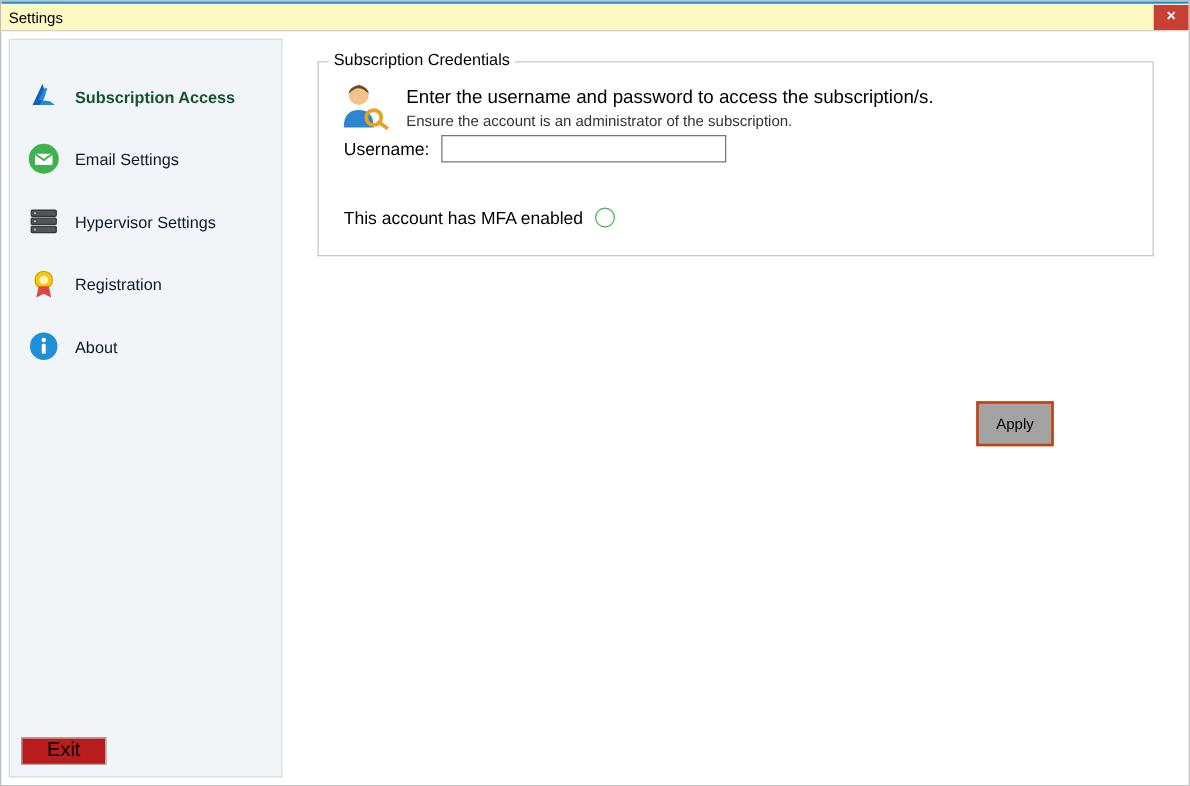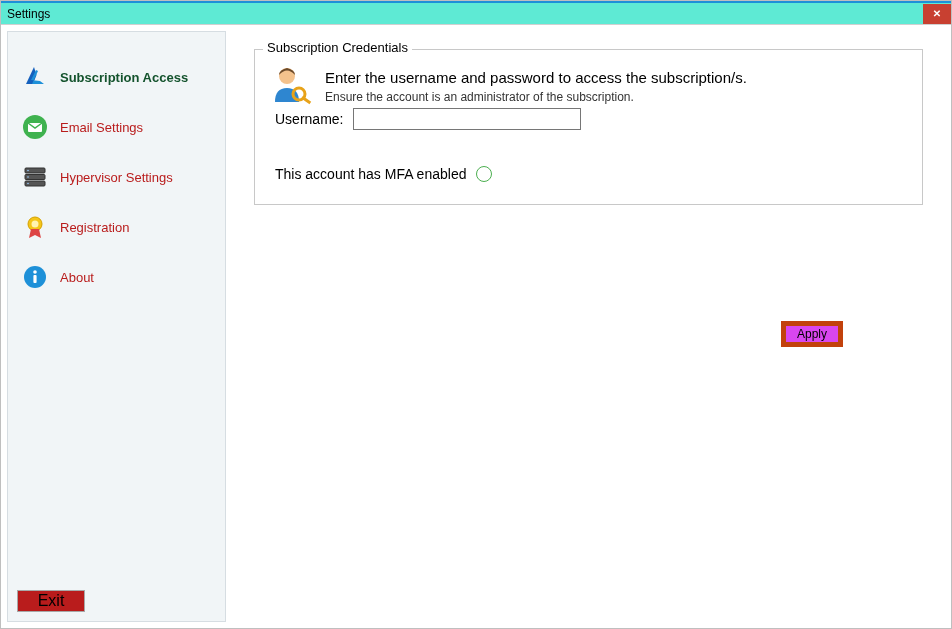--- a/index.html
+++ b/index.html
@@ -13,21 +13,21 @@
       border: 1px solid #bfbfbf;
     }
     .titlebar {
       height: 24px;
       border-top: 2px solid #1e90d8;
       border-bottom: 1px solid #d0d0d0;
       display: flex;
       align-items: center;
       justify-content: space-between;
       padding-left: 6px;
-      background: #5eead4;
+      background: #fef9c3;
     }
     .titlebar-title {
       font-size: 12px;
       color: #000;
     }
     .close-btn {
       width: 28px;
       height: 20px;
       background: #c84031;
       color: #fff;
@@ -55,21 +55,21 @@
     }
     .sidebar-items {
       padding: 20px 8px 8px 8px;
     }
     .sidebar-item {
       display: flex;
       align-items: center;
       gap: 12px;
       padding: 12px 6px;
       cursor: pointer;
-      color: #b91c1c;
+      color: #0f172a;
       font-size: 13px;
     }
     .sidebar-item.selected {
       font-weight: 700;
       color: #14532d;
     }
     .sidebar-icon {
       width: 26px;
       height: 26px;
       display: flex;
@@ -169,23 +169,23 @@
       height: 16px;
       border: 1.5px solid #4caf50;
       border-radius: 50%;
       cursor: pointer;
     }
     .apply-btn {
       position: absolute;
       top: 290px;
       right: 102px;
       width: 62px;
-      height: 26px;
-      background: #d946ef;
-      border: 5px solid #c2410c;
+      height: 36px;
+      background: #a3a3a3;
+      border: 2px solid #c2410c;
       font-size: 12px;
       cursor: pointer;
       font-family: inherit;
     }
   </style>
 </head>
 <body>
 
 <div class="titlebar">
   <span class="titlebar-title">Settings</span>

